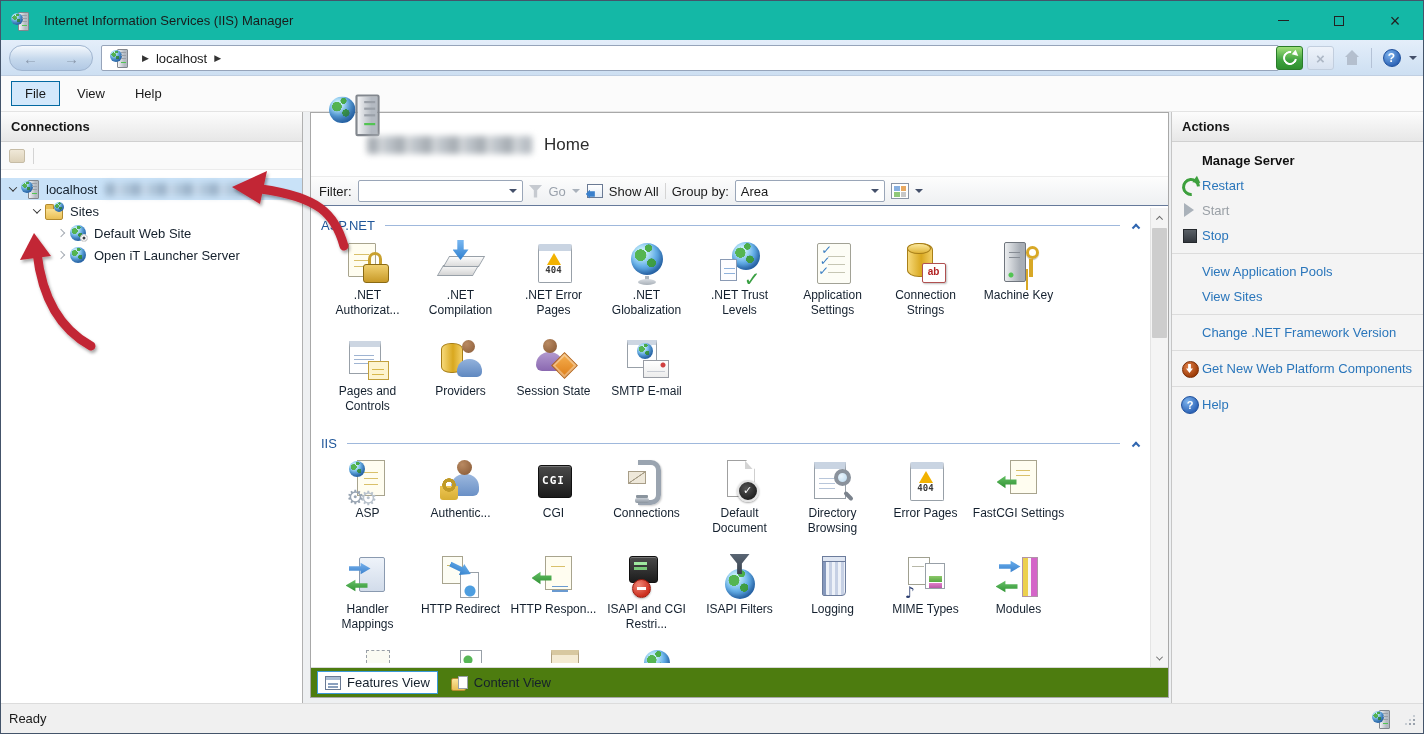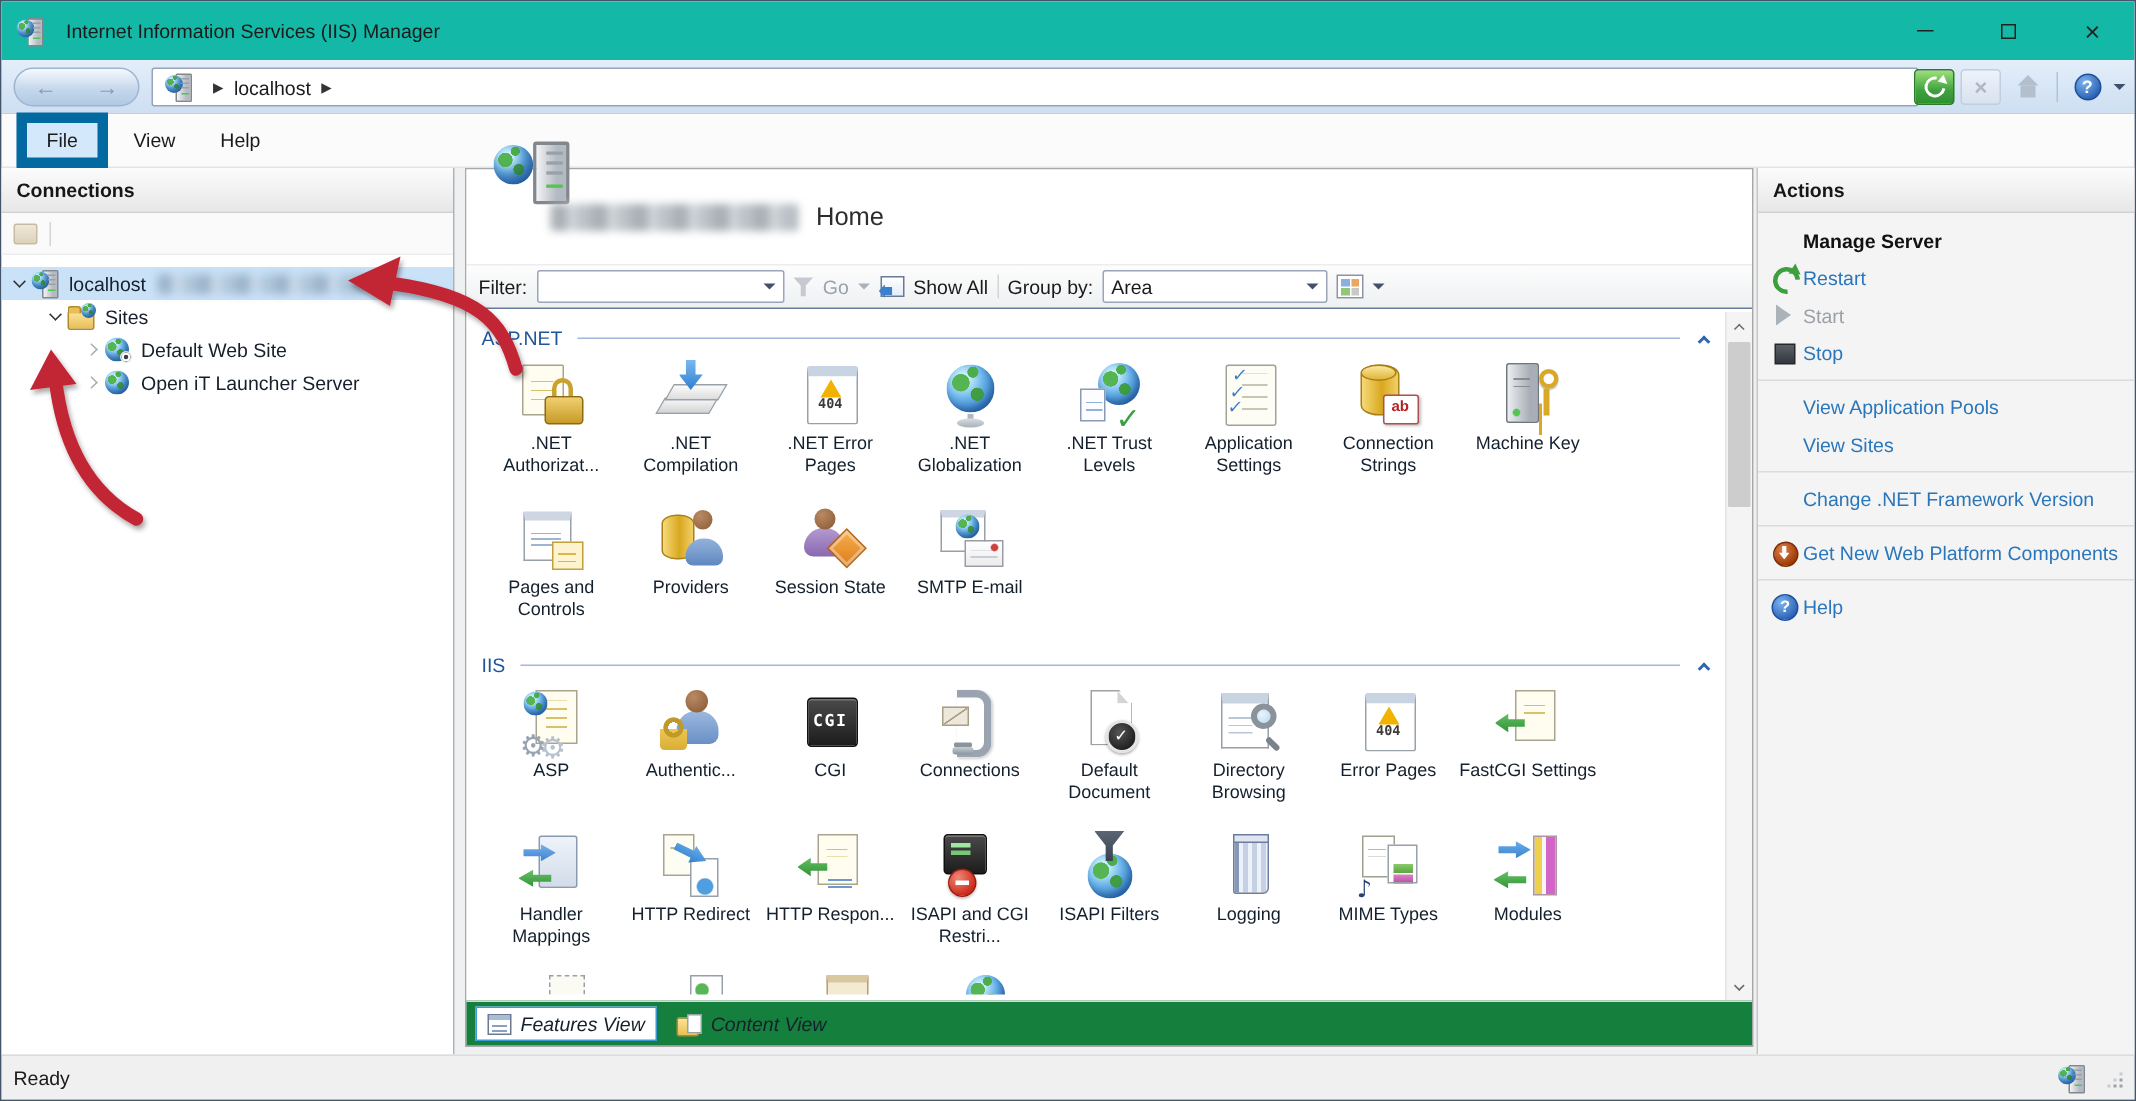--- a/index.html
+++ b/index.html
@@ -33,21 +33,21 @@
   .home-glyph{position:relative;width:16px;height:14px;}
   .home-glyph::before{content:"";position:absolute;left:1px;top:-1px;border-left:7px solid transparent;border-right:7px solid transparent;border-bottom:7px solid #b4bfce;}
   .home-glyph::after{content:"";position:absolute;left:3px;top:6px;width:10px;height:8px;background:#b4bfce;}
   .help-circ{width:18px;height:18px;border-radius:50%;background:radial-gradient(circle at 35% 30%,#7db4ee,#2c62b5 75%);border:1px solid #1d4f9c;color:#fff;font-weight:bold;font-size:12px;line-height:16px;text-align:center;}
   .caret-dn{width:0;height:0;border-left:4px solid transparent;border-right:4px solid transparent;border-top:4px solid #44506a;}
   .navsep{width:1px;height:20px;background:#b4c2d6;margin:0 2px;}
 
   
   .menubar{position:absolute;left:0;top:75px;right:0;height:36px;background:#fbfbfb;border-bottom:1px solid #e3e3e3;display:flex;align-items:center;padding-left:10px;font-size:13px;color:#1a1a1a;}
   .mitem{padding:4px 13px;margin-right:4px;}
-  .mitem.sel{background:#d3e8fb;border:7px solid #0369a1;}
+  .mitem.sel{background:#d3e8fb;border:1px solid #0369a1;}
 
   
   .workspace{position:absolute;left:0;top:111px;right:0;bottom:30px;background:#eef0f2;}
   .phead{height:30px;background:linear-gradient(#fcfcfc,#e7e7e7);border-bottom:1px solid #d0d0d0;display:flex;align-items:center;padding:0 10px;font-weight:bold;font-size:13px;color:#161616;}
 
   
   .connections{position:absolute;left:0;top:0;bottom:0;width:302px;background:#fff;border-right:1px solid #b0b0b0;}
   .ctoolbar{height:28px;background:#fafafa;border-bottom:1px solid #ececec;display:flex;align-items:center;gap:8px;padding:0 8px;}
   .connect-icon{position:relative;width:16px;height:14px;background:linear-gradient(#efe8d8,#ddd2ba);border:1px solid #c6bca6;border-radius:2px;}
   .vsep{width:1px;height:16px;background:#d4d4d4;}
@@ -96,21 +96,21 @@
   .tlabel2{font-size:12px;line-height:15px;color:#14202e;text-align:center;margin-top:2px;}
   .stubrow{display:flex;height:15px;overflow:hidden;padding-left:10px;}
   .stubcell{width:93px;display:flex;justify-content:center;}
 
   .vscroll{position:absolute;right:0;top:0;bottom:0;width:18px;background:#f4f4f4;border-left:1px solid #e4e4e4;}
   .sbtn{position:absolute;left:0;width:17px;height:17px;display:flex;align-items:center;justify-content:center;}
   .sbtn.up{top:0;} .sbtn.dn{bottom:0;}
   .chev.scr{border-color:#6a6a6a;width:5px;height:5px;}
   .sthumb{position:absolute;left:1px;top:20px;width:15px;height:110px;background:#cdcdcd;border-radius:1px;}
 
-  .tabsbar{position:absolute;left:0;right:0;bottom:0;height:30px;background:#15803d;border-top:1px solid #d8d8d8;display:flex;align-items:center;gap:6px;padding-left:6px;font-size:13px;color:#15202c;font-style:italic;}
+  .tabsbar{position:absolute;left:0;right:0;bottom:0;height:30px;background:#4d7c0f;border-top:1px solid #d8d8d8;display:flex;align-items:center;gap:6px;padding-left:6px;font-size:13px;color:#15202c;}
   .tab{display:flex;align-items:center;gap:6px;padding:3px 7px;}
   .tab.sel{background:#fff;border:1px solid #3c99d8;}
   .features-view-icon{position:relative;width:16px;height:14px;background:#fff;border:1px solid #6a7a94;}
   .features-view-icon::before{content:"";position:absolute;left:0;top:0;right:0;height:3px;background:#aabcd4;}
   .features-view-icon::after{content:"";position:absolute;left:2px;top:5px;width:10px;height:7px;background:repeating-linear-gradient(#0000 0 1.5px,#8aa0be 1.5px 3px);}
   .content-view-icon{position:relative;width:17px;height:14px;}
   .content-view-icon::before{content:"";position:absolute;left:0;top:2px;width:13px;height:11px;background:linear-gradient(#fbe49b,#e9bf55);border:1px solid #b28a2e;border-radius:2px;}
   .content-view-icon::after{content:"";position:absolute;right:0;top:0;width:8px;height:11px;background:#fff;border:1px solid #98a0a8;}
 
   

